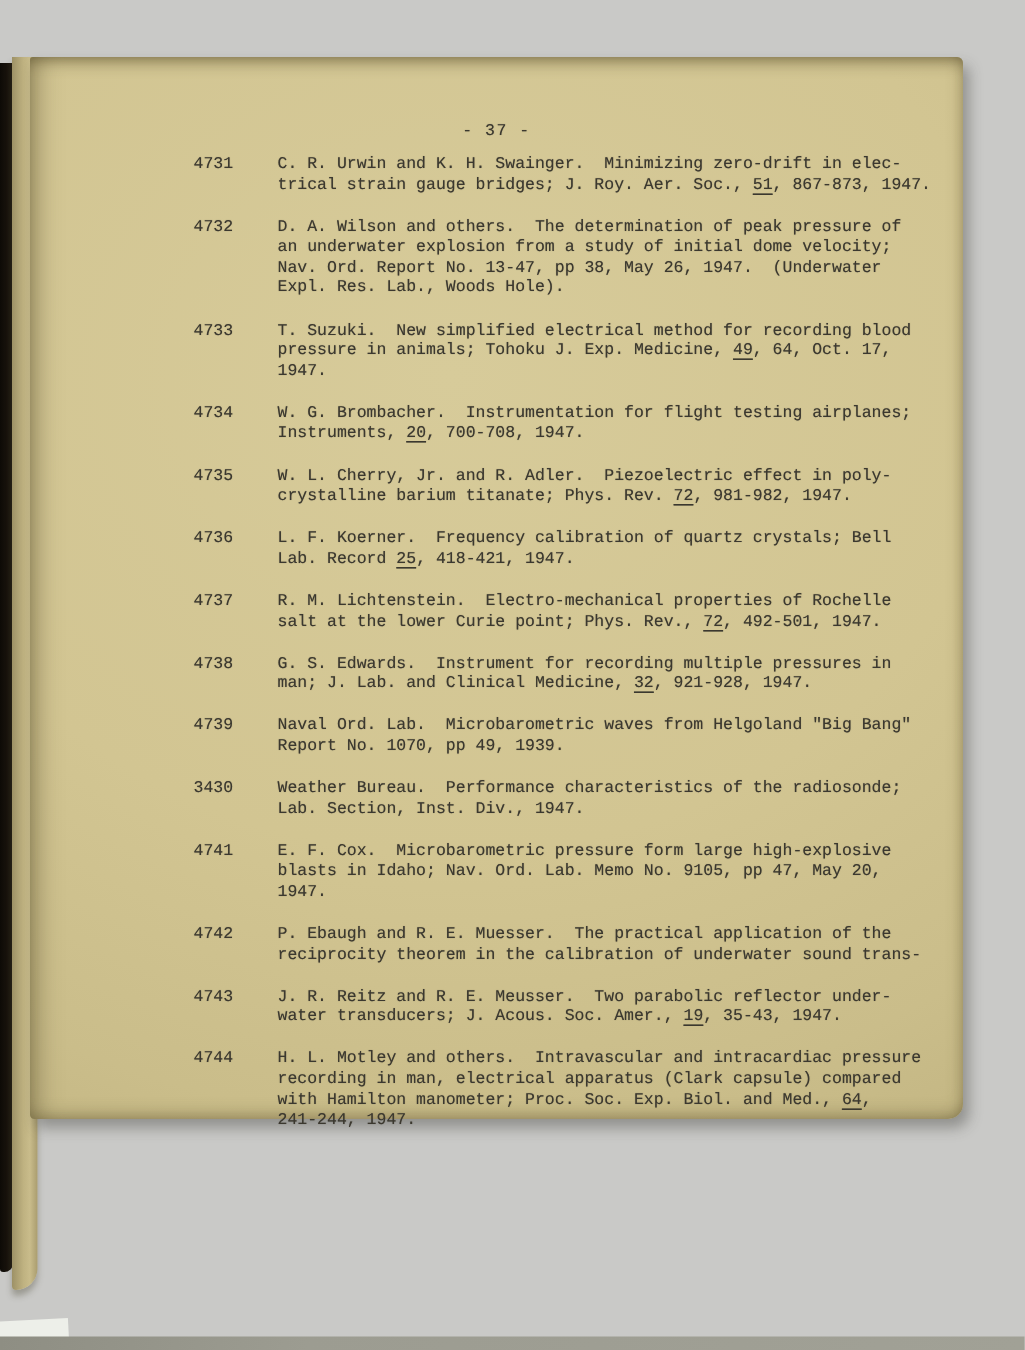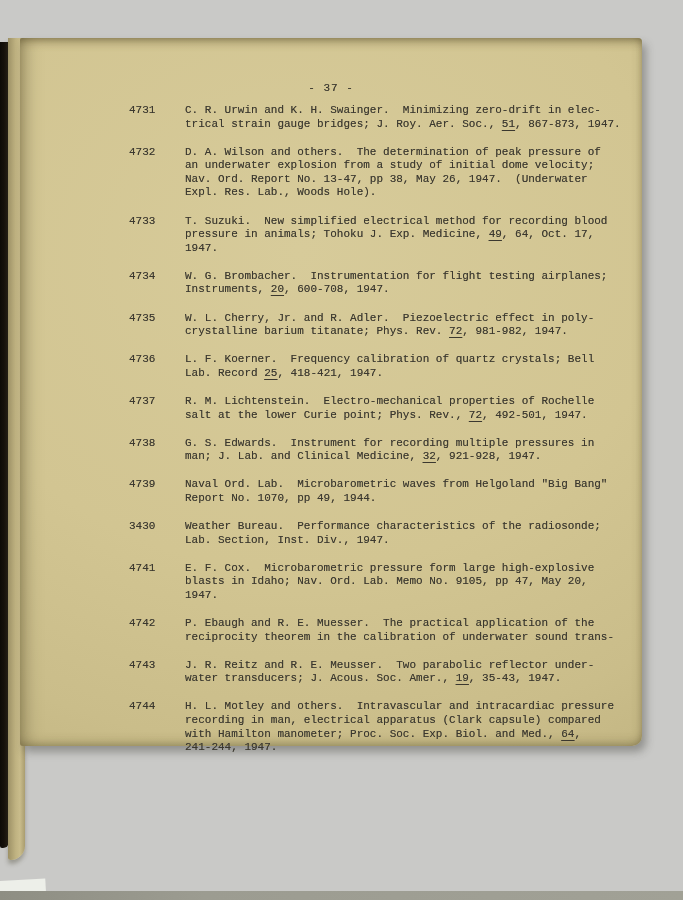--- a/index.html
+++ b/index.html
@@ -77,21 +77,21 @@
     <span class="body"><div class="line"><span>D. A. Wilson and others.  The determination of peak pressure of</span></div><div class="line"><span>an underwater explosion from a study of initial dome velocity;</span></div><div class="line"><span>Nav. Ord. Report No. 13-47, pp 38, May 26, 1947.  (Underwater</span></div><div class="line"><span>Expl. Res. Lab., Woods Hole).</span></div></span>
   </div>
 
   <div class="entry">
     <span class="num">4733</span>
     <span class="body"><div class="line"><span>T. Suzuki.  New simplified electrical method for recording blood</span></div><div class="line"><span>pressure in animals; Tohoku J. Exp. Medicine, </span><span class="vol">49</span><span>, 64, Oct. 17,</span></div><div class="line"><span>1947.</span></div></span>
   </div>
 
   <div class="entry">
     <span class="num">4734</span>
-    <span class="body"><div class="line"><span>W. G. Brombacher.  Instrumentation for flight testing airplanes;</span></div><div class="line"><span>Instruments, </span><span class="vol">20</span><span>, 600-708, 1947.</span></div></span>
+    <span class="body"><div class="line"><span>W. G. Brombacher.  Instrumentation for flight testing airplanes;</span></div><div class="line"><span>Instruments, </span><span class="vol">20</span><span>, 700-708, 1947.</span></div></span>
   </div>
 
   <div class="entry">
     <span class="num">4735</span>
     <span class="body"><div class="line"><span>W. L. Cherry, Jr. and R. Adler.  Piezoelectric effect in poly-</span></div><div class="line"><span>crystalline barium titanate; Phys. Rev. </span><span class="vol">72</span><span>, 981-982, 1947.</span></div></span>
   </div>
 
   <div class="entry">
     <span class="num">4736</span>
     <span class="body"><div class="line"><span>L. F. Koerner.  Frequency calibration of quartz crystals; Bell</span></div><div class="line"><span>Lab. Record </span><span class="vol">25</span><span>, 418-421, 1947.</span></div></span>
@@ -102,21 +102,21 @@
     <span class="body"><div class="line"><span>R. M. Lichtenstein.  Electro-mechanical properties of Rochelle</span></div><div class="line"><span>salt at the lower Curie point; Phys. Rev., </span><span class="vol">72</span><span>, 492-501, 1947.</span></div></span>
   </div>
 
   <div class="entry">
     <span class="num">4738</span>
     <span class="body"><div class="line"><span>G. S. Edwards.  Instrument for recording multiple pressures in</span></div><div class="line"><span>man; J. Lab. and Clinical Medicine, </span><span class="vol">32</span><span>, 921-928, 1947.</span></div></span>
   </div>
 
   <div class="entry">
     <span class="num">4739</span>
-    <span class="body"><div class="line"><span>Naval Ord. Lab.  Microbarometric waves from Helgoland "Big Bang"</span></div><div class="line"><span>Report No. 1070, pp 49, 1944.</span></div></span>
+    <span class="body"><div class="line"><span>Naval Ord. Lab.  Microbarometric waves from Helgoland "Big Bang"</span></div><div class="line"><span>Report No. 1070, pp 49, 1939.</span></div></span>
   </div>
 
   <div class="entry">
     <span class="num">3430</span>
     <span class="body"><div class="line"><span>Weather Bureau.  Performance characteristics of the radiosonde;</span></div><div class="line"><span>Lab. Section, Inst. Div., 1947.</span></div></span>
   </div>
 
   <div class="entry">
     <span class="num">4741</span>
     <span class="body"><div class="line"><span>E. F. Cox.  Microbarometric pressure form large high-explosive</span></div><div class="line"><span>blasts in Idaho; Nav. Ord. Lab. Memo No. 9105, pp 47, May 20,</span></div><div class="line"><span>1947.</span></div></span>

